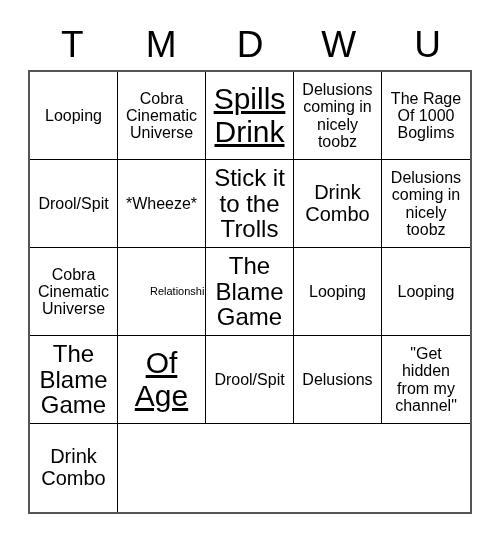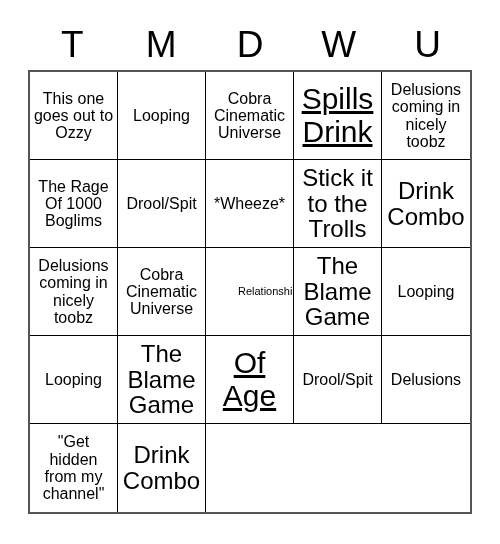--- a/index.html
+++ b/index.html
@@ -69,43 +69,40 @@
   .cell:nth-child(n+21) { border-bottom: none; }
   .cell-text {
     display: block;
     width: 100%;
     line-height: 1.08;
     word-break: normal;
     white-space: pre-line;
   }
   
   .sz-xl .cell-text { font-size: 30px; text-decoration: underline; }
-  .sz-lg .cell-text { font-size: 24px; }
+  .sz-lg .cell-text { font-size: 20px; }
   .sz-md .cell-text { font-size: 24px; }
   .sz-sm .cell-text { font-size: 16px; }
   .sz-xs .cell-text { font-size: 11px; margin-left: 43px; }
 </style>
 </head>
 <body>
 
 <div id="card">
 
   <div id="header-row">
     <div class="header-cell">T</div>
     <div class="header-cell">M</div>
     <div class="header-cell">D</div>
     <div class="header-cell">W</div>
     <div class="header-cell">U</div>
   </div>
 
   <div id="grid">
 
-    <div class="cell sz-sm">
-        <span class="cell-text">This one goes out to Ozzy</span>
-      </div>
     <div class="cell sz-sm">
         <span class="cell-text">Looping</span>
       </div>
     <div class="cell sz-sm">
         <span class="cell-text">Cobra Cinematic Universe</span>
       </div>
     <div class="cell sz-xl">
         <span class="cell-text">Spills Drink</span>
       </div>
     <div class="cell sz-sm">

